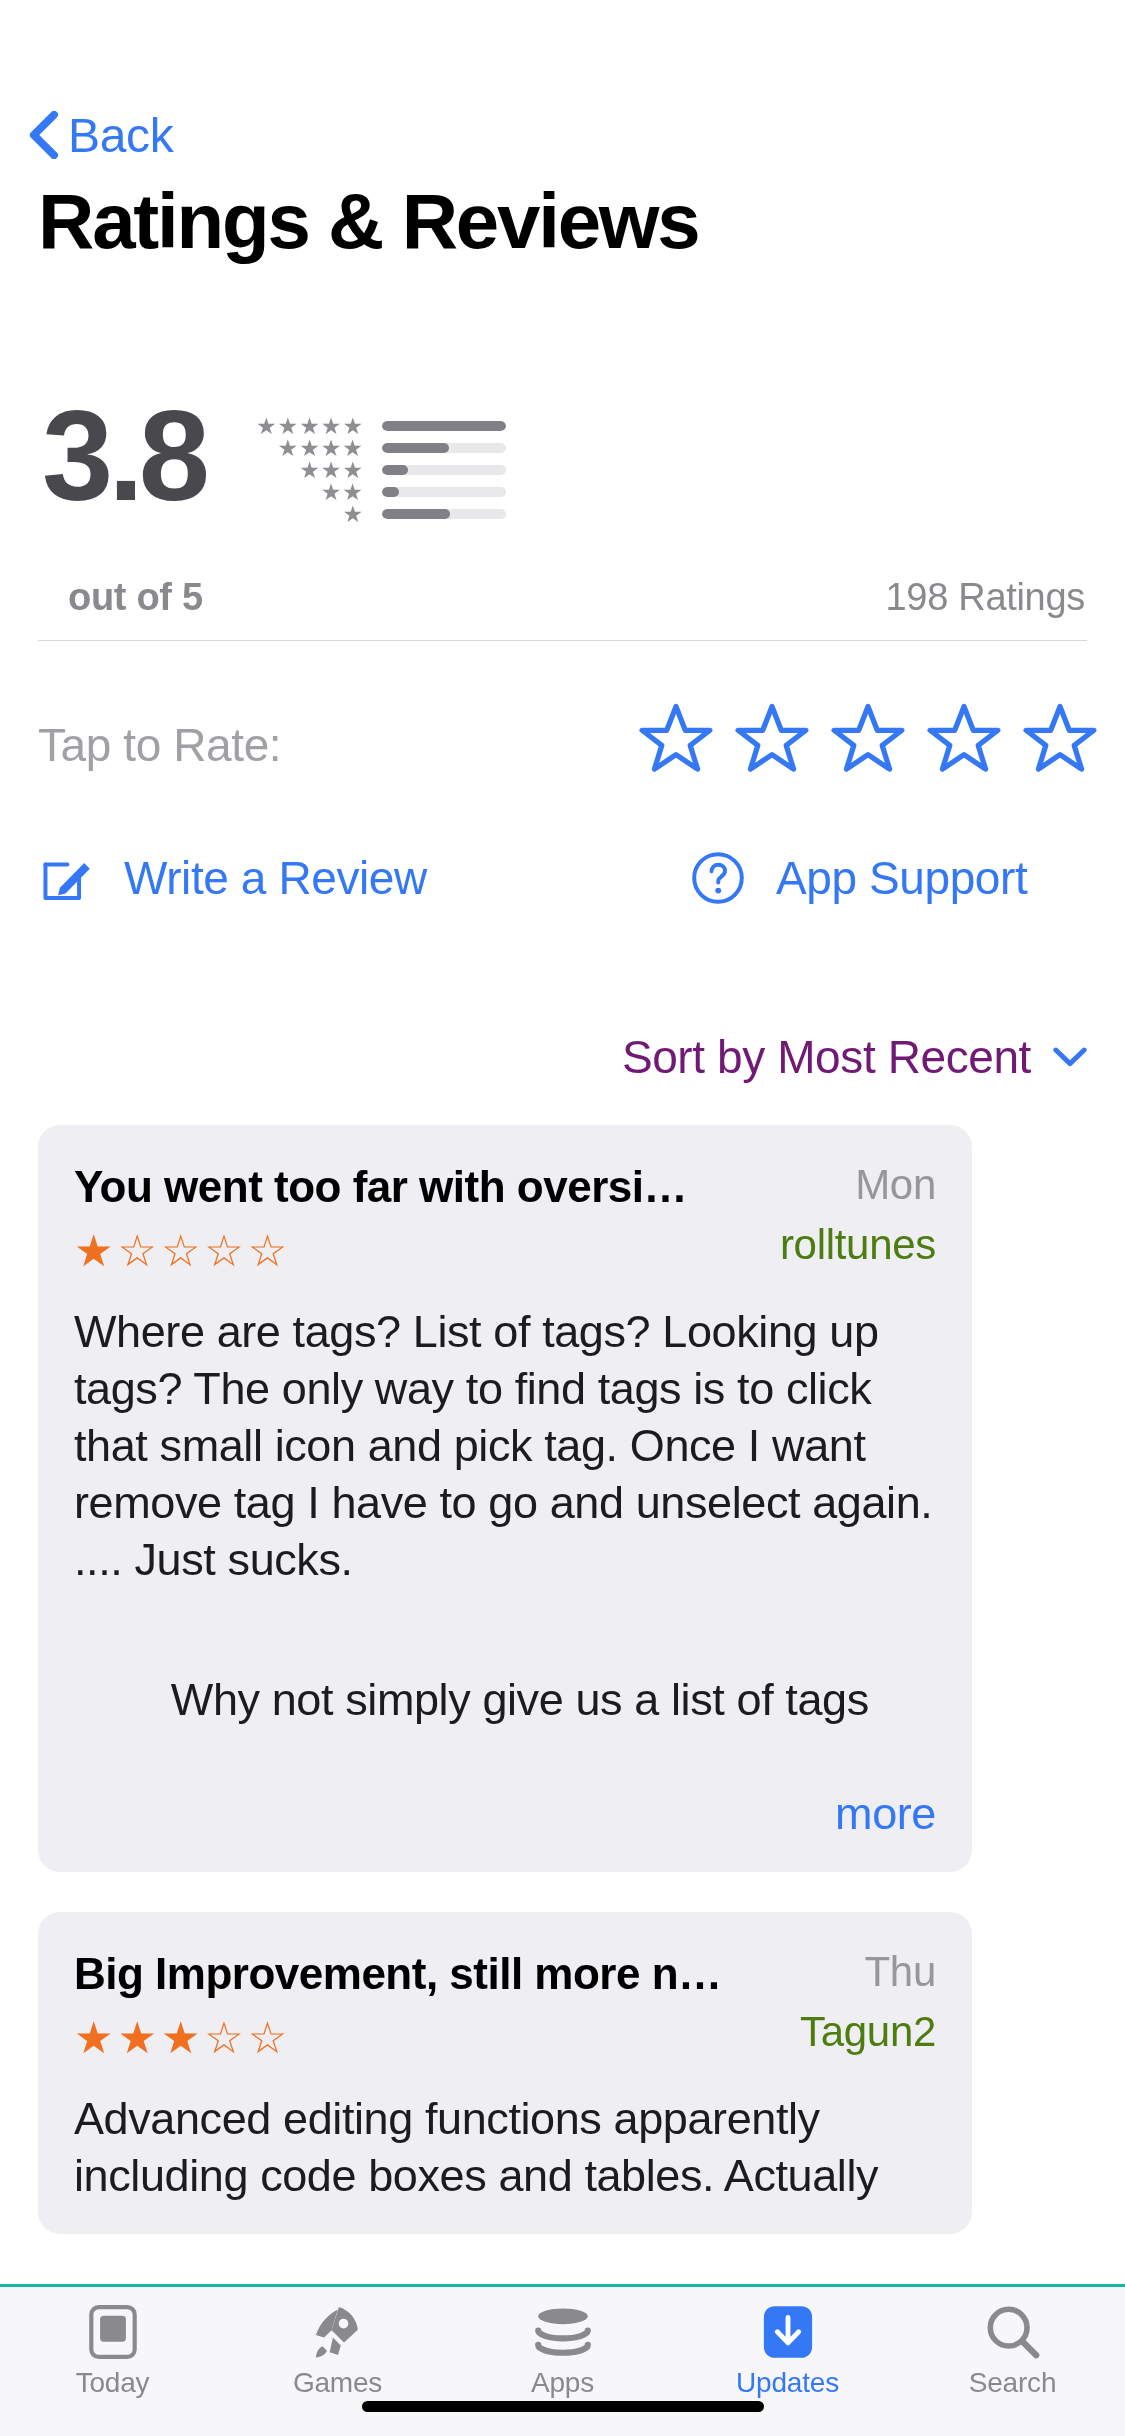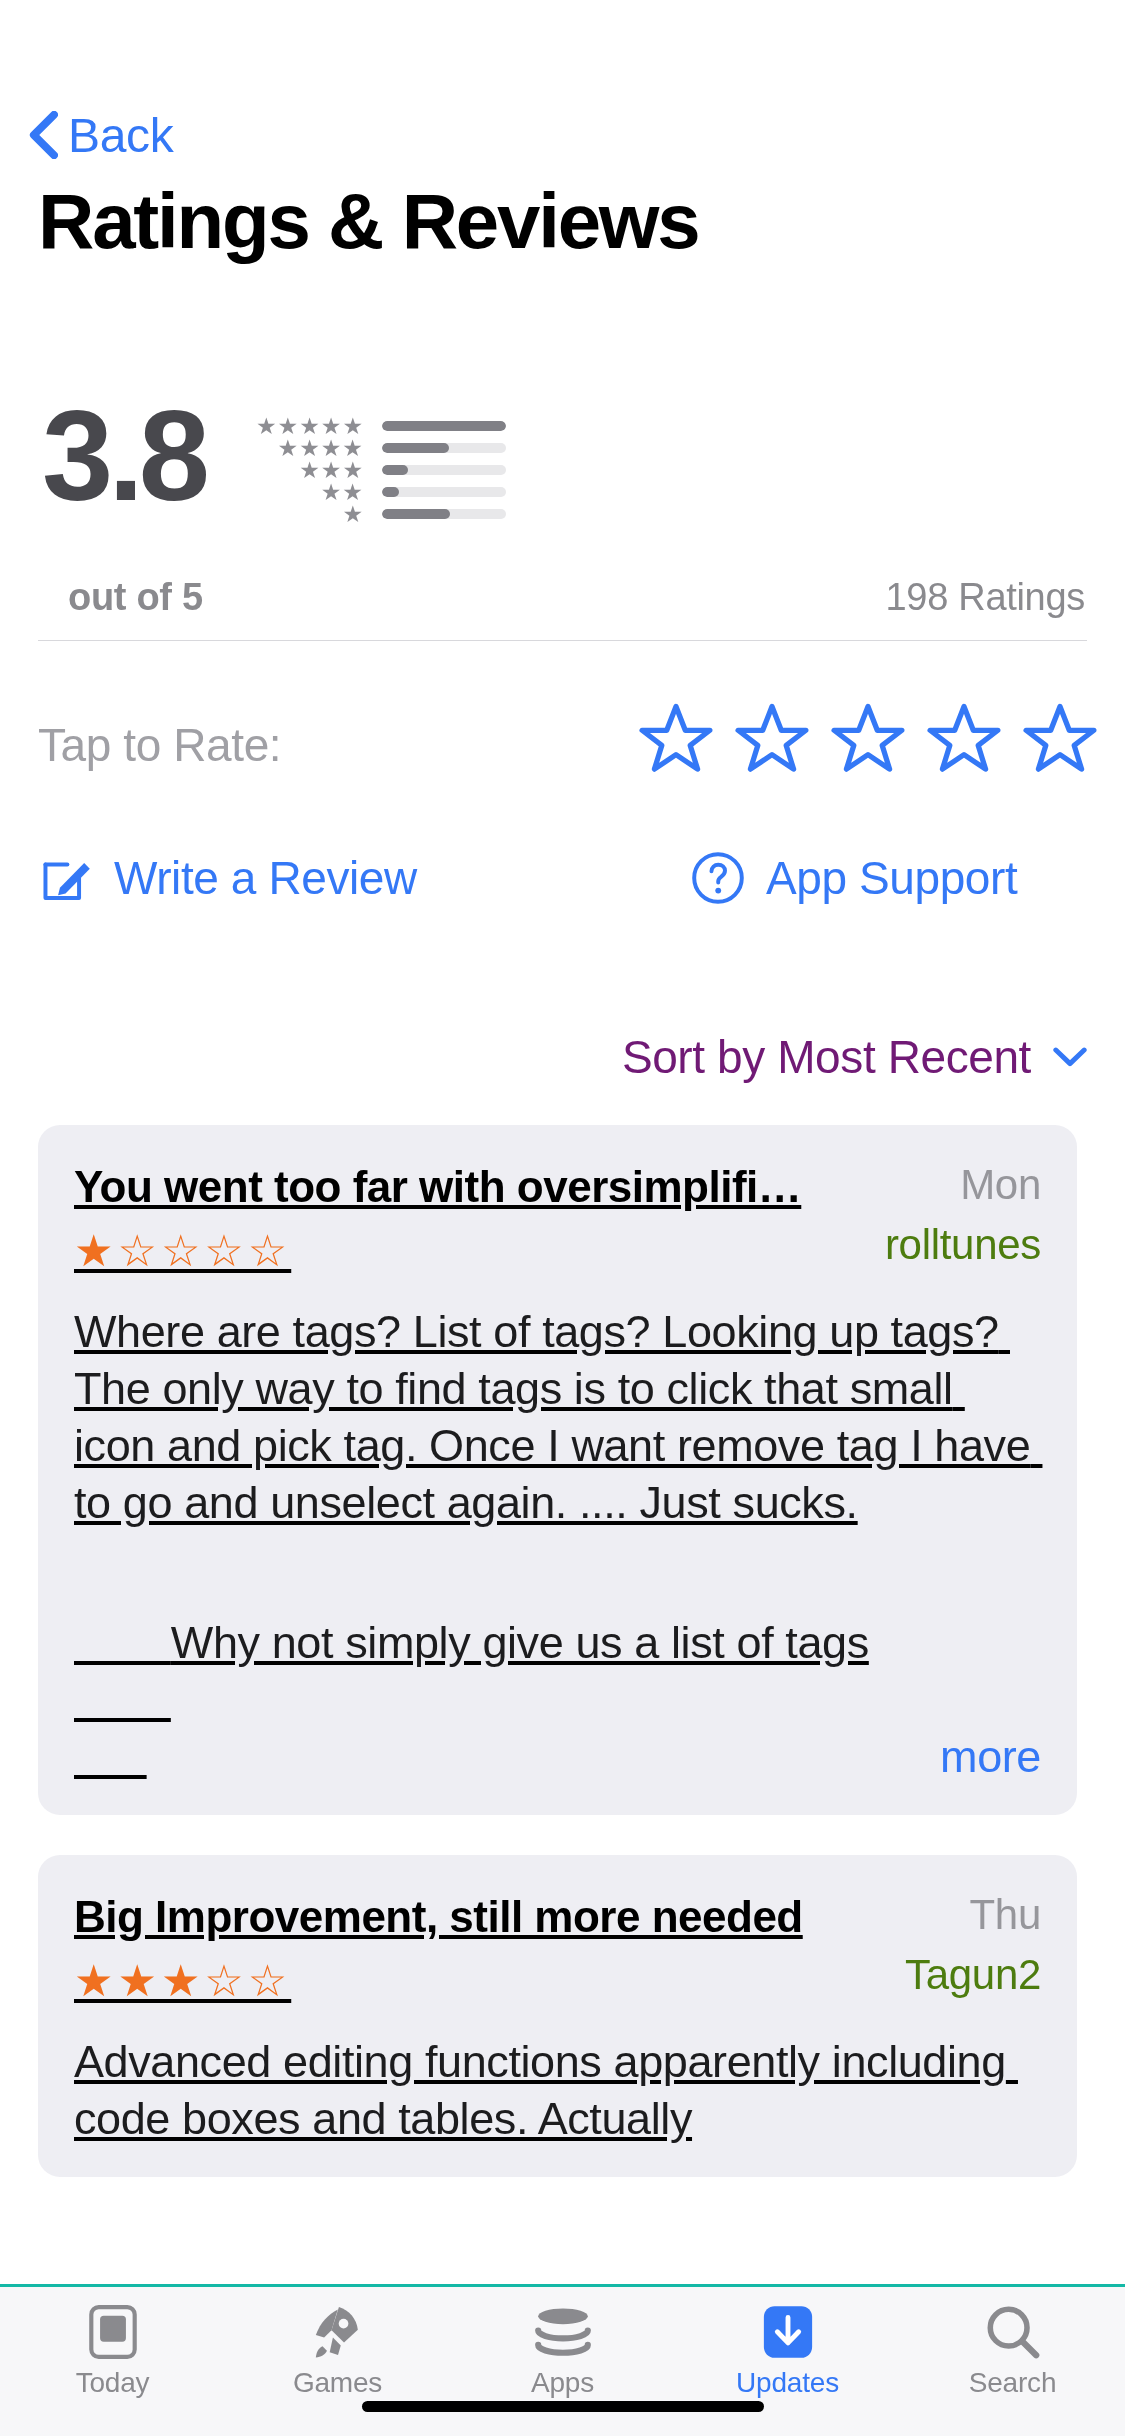--- a/index.html
+++ b/index.html
@@ -72,33 +72,33 @@
   .divider { position:absolute; left:38px; top:640px; width:1049px; height:1px; background:#d8d8dc; }
 
   
   .taprate { position:absolute; left:0; top:690px; width:1125px; height:110px; }
   .taprate .lbl { position:absolute; left:38px; top:28px; font-size:46px; color:#a0a0a5; letter-spacing:-0.4px; }
   .taprate .stars { position:absolute; right:28px; top:12px; display:flex; gap:22px; }
   .taprate .stars svg { width:74px; height:72px; }
 
   
   .actions { position:absolute; left:0; top:850px; width:1125px; height:90px; }
-  .act { position:absolute; display:flex; align-items:center; cursor:pointer; }
+  .act { position:absolute; display:flex; align-items:center; cursor:pointer;gap:10px; }
   .act .ic { margin-right:20px; }
   .act .txt { font-size:46px; color:#3478f6; letter-spacing:-0.4px; }
   .act.write { left:38px; top:0; }
   .act.support { left:690px; top:0; }
 
   
   .sortrow { position:absolute; right:38px; top:1030px; display:flex; align-items:center; cursor:pointer; }
   .sortrow .txt { font-size:46px; color:#701a75; letter-spacing:-0.4px; }
   .sortrow .chev { margin-left:22px; width:34px; height:22px; }
 
   
-  .reviews { position:absolute; left:38px; top:1125px; width:1039px;text-decoration:underline; }
+  .reviews { position:absolute; left:38px; top:1125px; width:934px; }
   .card { position:relative; background:#eeeef3; border-radius:22px; padding:34px 36px 30px 36px; margin-bottom:40px; }
   .card-head { position:relative; min-height:60px; }
   .r-title {
     font-size:44px; font-weight:700; color:#000; letter-spacing:-0.5px;
     white-space:nowrap; overflow:hidden; text-overflow:ellipsis;
     padding-right:210px; line-height:56px;
   }
   .r-date { position:absolute; right:0; top:2px; font-size:42px; color:#96969b; letter-spacing:-0.3px; }
   .r-user { position:absolute; right:0; top:62px; font-size:42px; color:#4d7c0f; letter-spacing:-0.3px; }
   .r-stars { margin-top:6px; color:#f07020; font-size:44px; letter-spacing:4px; line-height:52px; }

